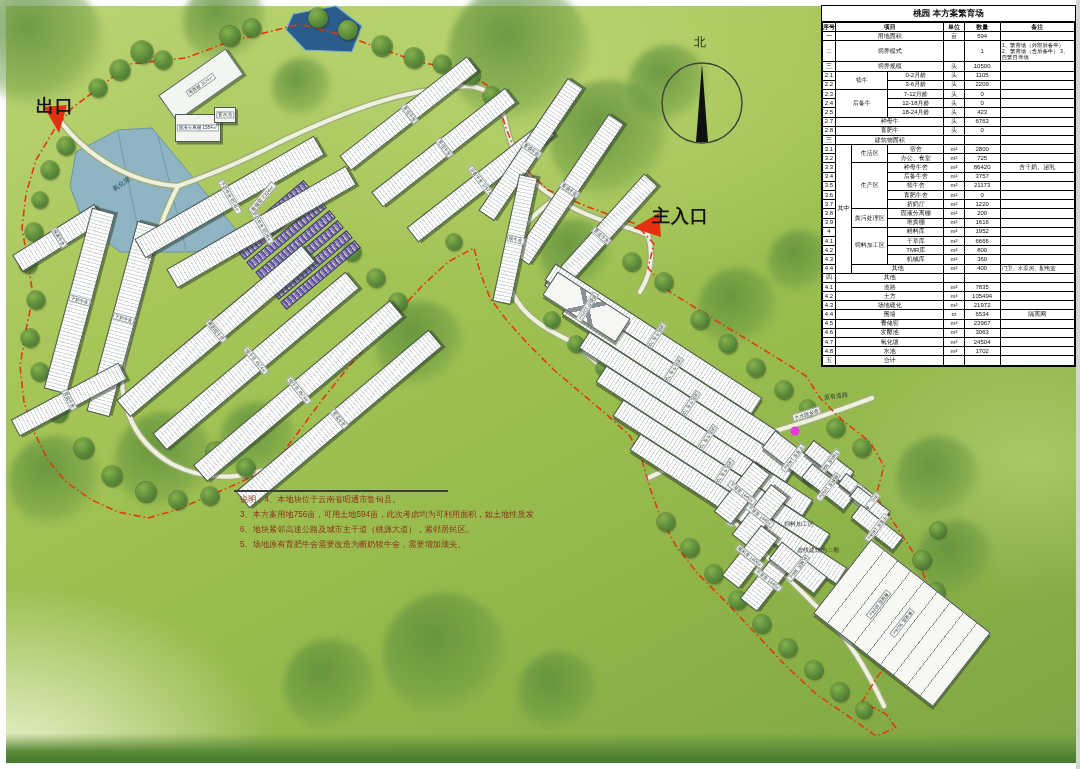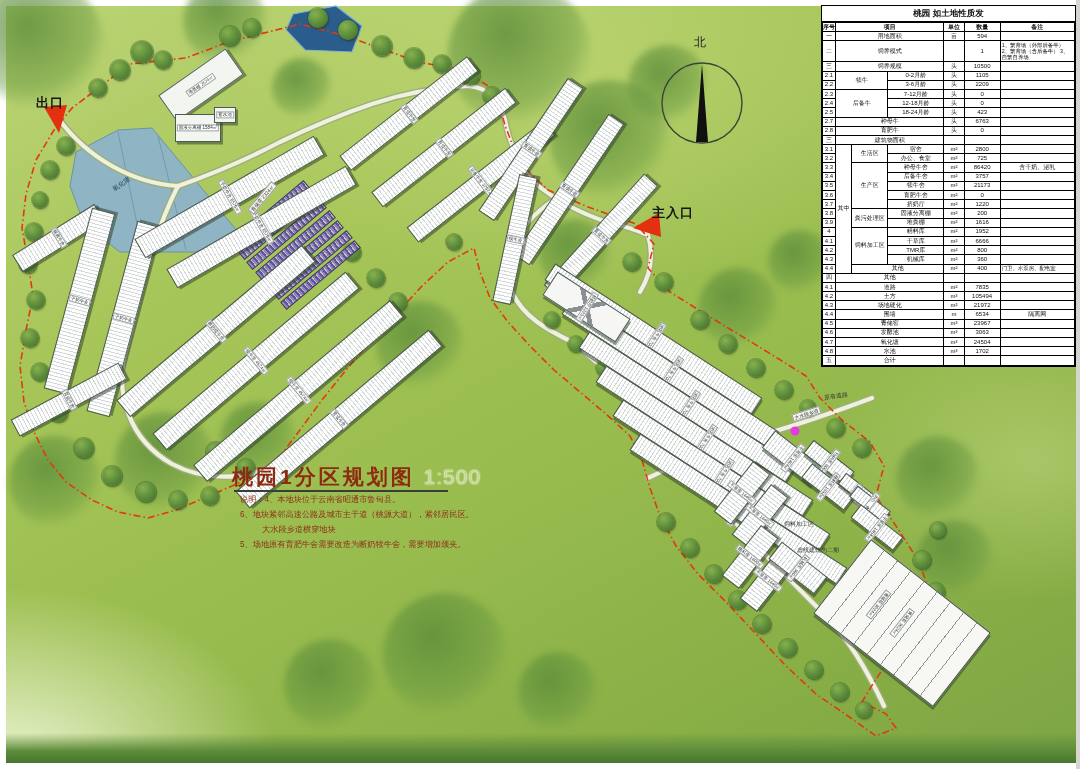--- a/index.html
+++ b/index.html
@@ -36,21 +36,21 @@
   .b.slab{background:#f7f8f4;border:1px solid #3f4a44;
       background-image:repeating-linear-gradient(90deg, rgba(0,0,0,0) 0 16px, #8b9390 16px 16.8px);}
   .btag{position:absolute;left:50%;top:50%;transform:translate(-50%,-50%) rotate(90deg);
       font-size:4.5px;line-height:1.15;background:rgba(255,255,255,.88);border:0.3px solid #9aa0a0;
       padding:0 1px;white-space:nowrap;color:#2d3335;}
   .btag.h{transform:translate(-50%,-50%);}
   .silo{position:absolute;z-index:3;border:0.4px solid #3c3568;
       background:repeating-linear-gradient(90deg,#8d82c4 0 2px,#5c53a2 2px 4px,#cec29e 4px 5px);}
   
   .lbl{position:absolute;z-index:5;color:#222;white-space:nowrap;}
-  .lbl-big{font-size:13px;font-weight:bold;color:#141414;letter-spacing:1px;}
+  .lbl-big{font-size:18px;font-weight:bold;color:#141414;letter-spacing:1px;}
   .lbl-north{font-size:12px;color:#222;}
   .lbl-tiny{font-size:6px;color:#333;}
   .lbl-pond{font-size:6.5px;color:#1d4a5a;}
   .wtag{font-size:5px;background:rgba(255,255,255,.9);border:0.3px solid #999;padding:0 1px;color:#333;}
   
   .plan-title{position:absolute;z-index:6;font-size:21px;font-weight:bold;color:#8c2b10;letter-spacing:3px;}
   .plan-scale{font-weight:normal;color:#c3d788;letter-spacing:1px;text-shadow:0 0 1px #fff,0 0 2px #fff;}
   .title-underline{position:absolute;z-index:6;height:1.5px;background:#3c3c3c;}
   .notes{position:absolute;z-index:6;font-size:8.2px;line-height:15px;color:#8f3018;}
   .notes .cont{padding-left:22px;}
@@ -338,34 +338,30 @@
   <div class="lbl lbl-big" style="left:36px;top:94px;">出口</div>
   <div class="lbl lbl-big" style="left:652px;top:204px;">主入口</div>
   <div class="lbl lbl-north" style="left:694px;top:34px;">北</div>
   <div class="lbl lbl-tiny" style="left:824px;top:392px;transform:rotate(-8deg);">原有道路</div>
   <div class="lbl wtag" style="left:792px;top:410px;transform:rotate(-18deg);">大水段乡道</div>
   <div class="lbl lbl-tiny" style="left:797px;top:546px;">虚线建筑为二期</div>
   <div class="lbl lbl-tiny" style="left:784px;top:520px;">饲料加工区</div>
   <div class="lbl lbl-pond" style="left:112px;top:180px;transform:rotate(-35deg);">氧化塘</div>
   <div class="lbl wtag" style="left:244px;top:194px;transform:rotate(-50deg);">青储窖 2324㎡</div>
 
-  <div class="plan-title" style="left:232px;top:463px;">
-    <span>桃园1分区规划图</span>
-    <span class="plan-scale">1:500</span>
-  </div>
   <div class="title-underline" style="left:234px;top:490px;width:214px;"></div>
   <div class="notes" style="left:240px;top:492px;" id="notes">
       <div>说明：4、本地块位于云南省昭通市鲁甸县。</div>
+      <div>3、本方案用地756亩，可用土地594亩，此次考虑均为可利用面积，如土地性质发</div>
       <div>6、地块紧邻高速公路及城市主干道（桃源大道），紧邻居民区。</div>
-      <div class="cont">大水段乡道横穿地块</div>
       <div>5、场地原有育肥牛舍需要改造为断奶犊牛舍，需要增加颈夹。</div>
     </div>
 
   <div class="est">
-    <div class="ttl">桃园 如土地性质发</div>
+    <div class="ttl">桃园 本方案繁育场</div>
     <table>
       <colgroup>
         <col style="width:13px">
           <col style="width:16px">
           <col style="width:36px">
           <col style="width:56px">
         <col style="width:20px">
           <col style="width:36px">
           <col style="width:74px">
       </colgroup>

